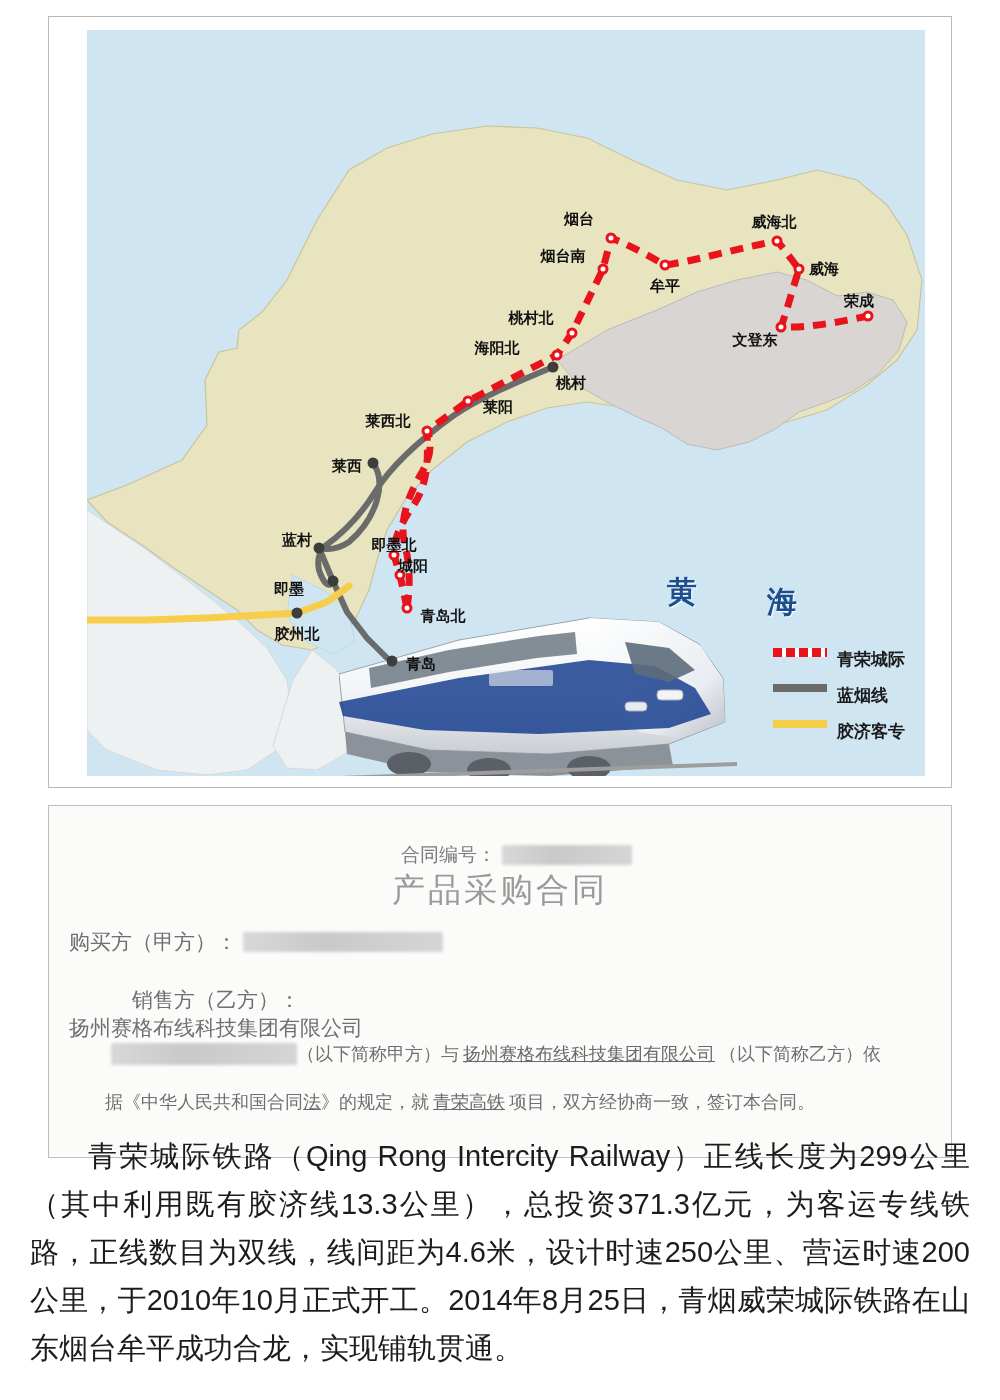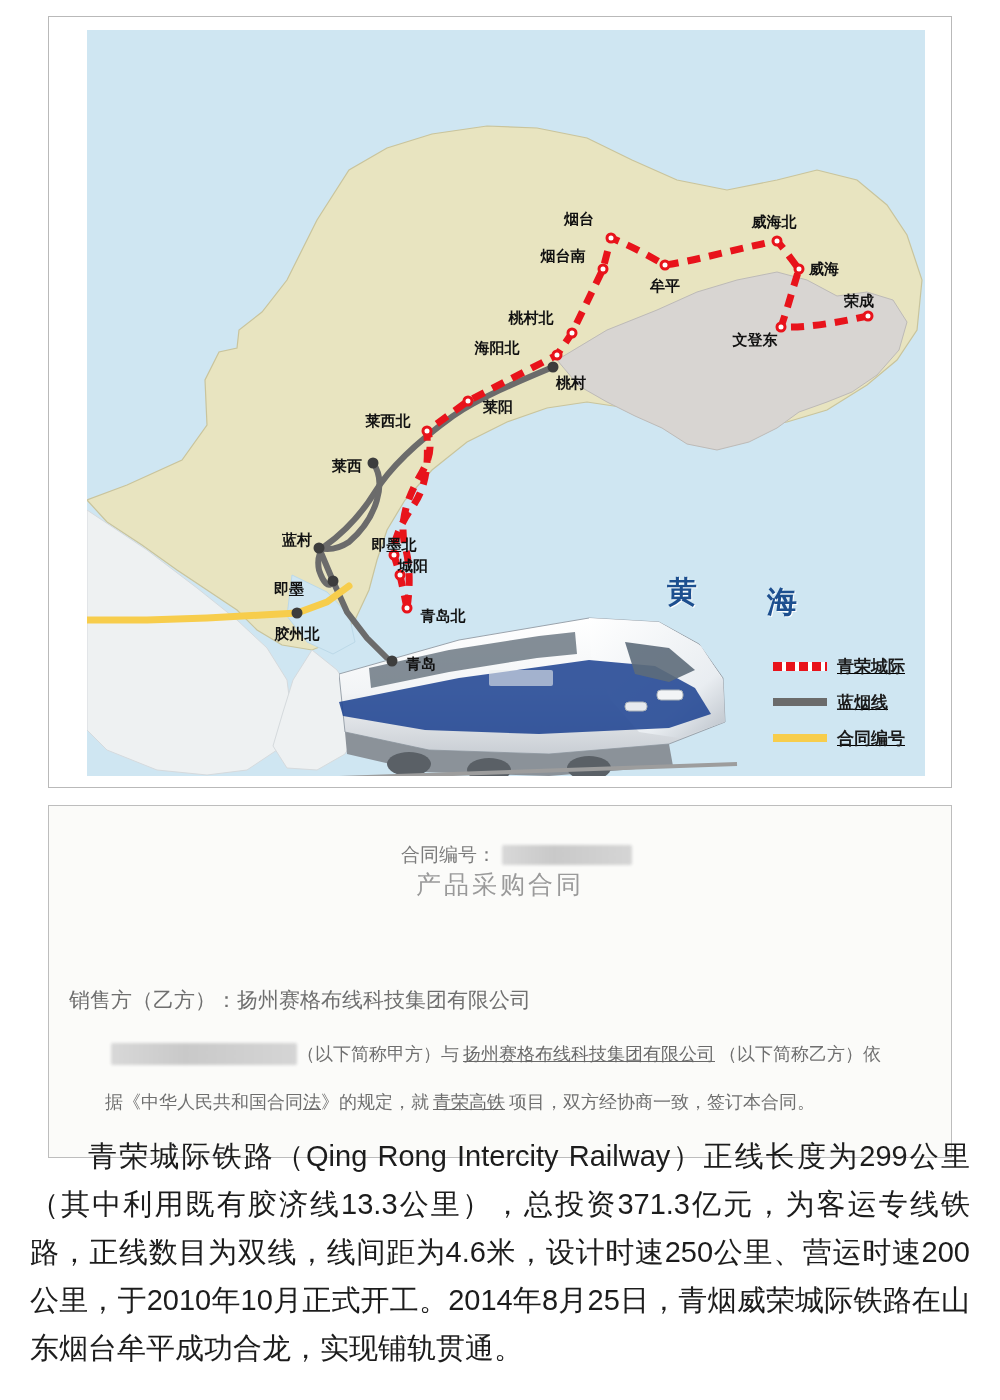--- a/index.html
+++ b/index.html
@@ -82,23 +82,21 @@
 
   
   .legend {
     position: absolute;
     left: 686px;
     top: 618px;
     width: 150px;
   }
   .legend-row {
     display: flex;
-    align-items: center;
     height: 36px;
-    text-decoration: underline;
   }
   .legend-swatch {
     width: 54px;
     height: 7px;
     margin-right: 10px;
     flex: none;
   }
   .sw-red {
     background: repeating-linear-gradient(to right, #e8131b 0 9px, #ffffff 9px 13px);
     height: 9px;
@@ -151,34 +149,34 @@
     margin-left: 6px;
     border-radius: 2px;
     vertical-align: middle;
   }
   .c-title {
     position: absolute;
     left: 0; right: 0;
     top: 62px;
     text-align: center;
     font-family: "Liberation Serif", serif;
-    font-size: 25px;
+    font-size: 33px;
     color: #9a9a9a;
     letter-spacing: 3px;
   }
   .c-line {
     position: absolute;
     font-family: "Liberation Serif", serif;
     color: #6f6f6f;
     font-size: 21px;
     display: flex;
     align-items: center;
   }
   .c-buyer { left: 20px; top: 122px; }
-  .c-seller { left: 20px; top: 180px; }
+  .c-seller { left: 20px; top: 180px; flex-direction: column; }
   .c-body {
     position: absolute;
     left: 56px;
     top: 232px;
     right: 24px;
     font-family: "Liberation Serif", serif;
     font-size: 18px;
     color: #6f6f6f;
     line-height: 32px;
   }
@@ -336,35 +334,39 @@
       <div class="legend-row">
         <div class="legend-swatch sw-red"></div>
         <div class="legend-text">青荣城际</div>
       </div>
       <div class="legend-row">
         <div class="legend-swatch sw-gray"></div>
         <div class="legend-text">蓝烟线</div>
       </div>
       <div class="legend-row">
         <div class="legend-swatch sw-yellow"></div>
-        <div class="legend-text">合同编号</div>
+        <div class="legend-text">胶济客专</div>
       </div>
     </div>
 
   </div>
 </div>
 
 <div class="contract-panel">
   <div class="c-no">
     <span>合同编号：</span>
     <span class="redact" style="width:130px;"></span>
   </div>
 
   <div class="c-title">产品采购合同</div>
 
+  <div class="c-line c-buyer">
+    <span>购买方（甲方）：</span>
+    <span class="redact" style="width:200px;"></span>
+  </div>
 
   <div class="c-line c-seller">
     <span>销售方（乙方）：</span>
     <span>扬州赛格布线科技集团有限公司</span>
   </div>
 
   <div class="c-body">
     <div style="display:flex; align-items:center;">
       <span class="redact" style="width:186px; height:22px;"></span>
       <span>（以下简称甲方）与</span>

